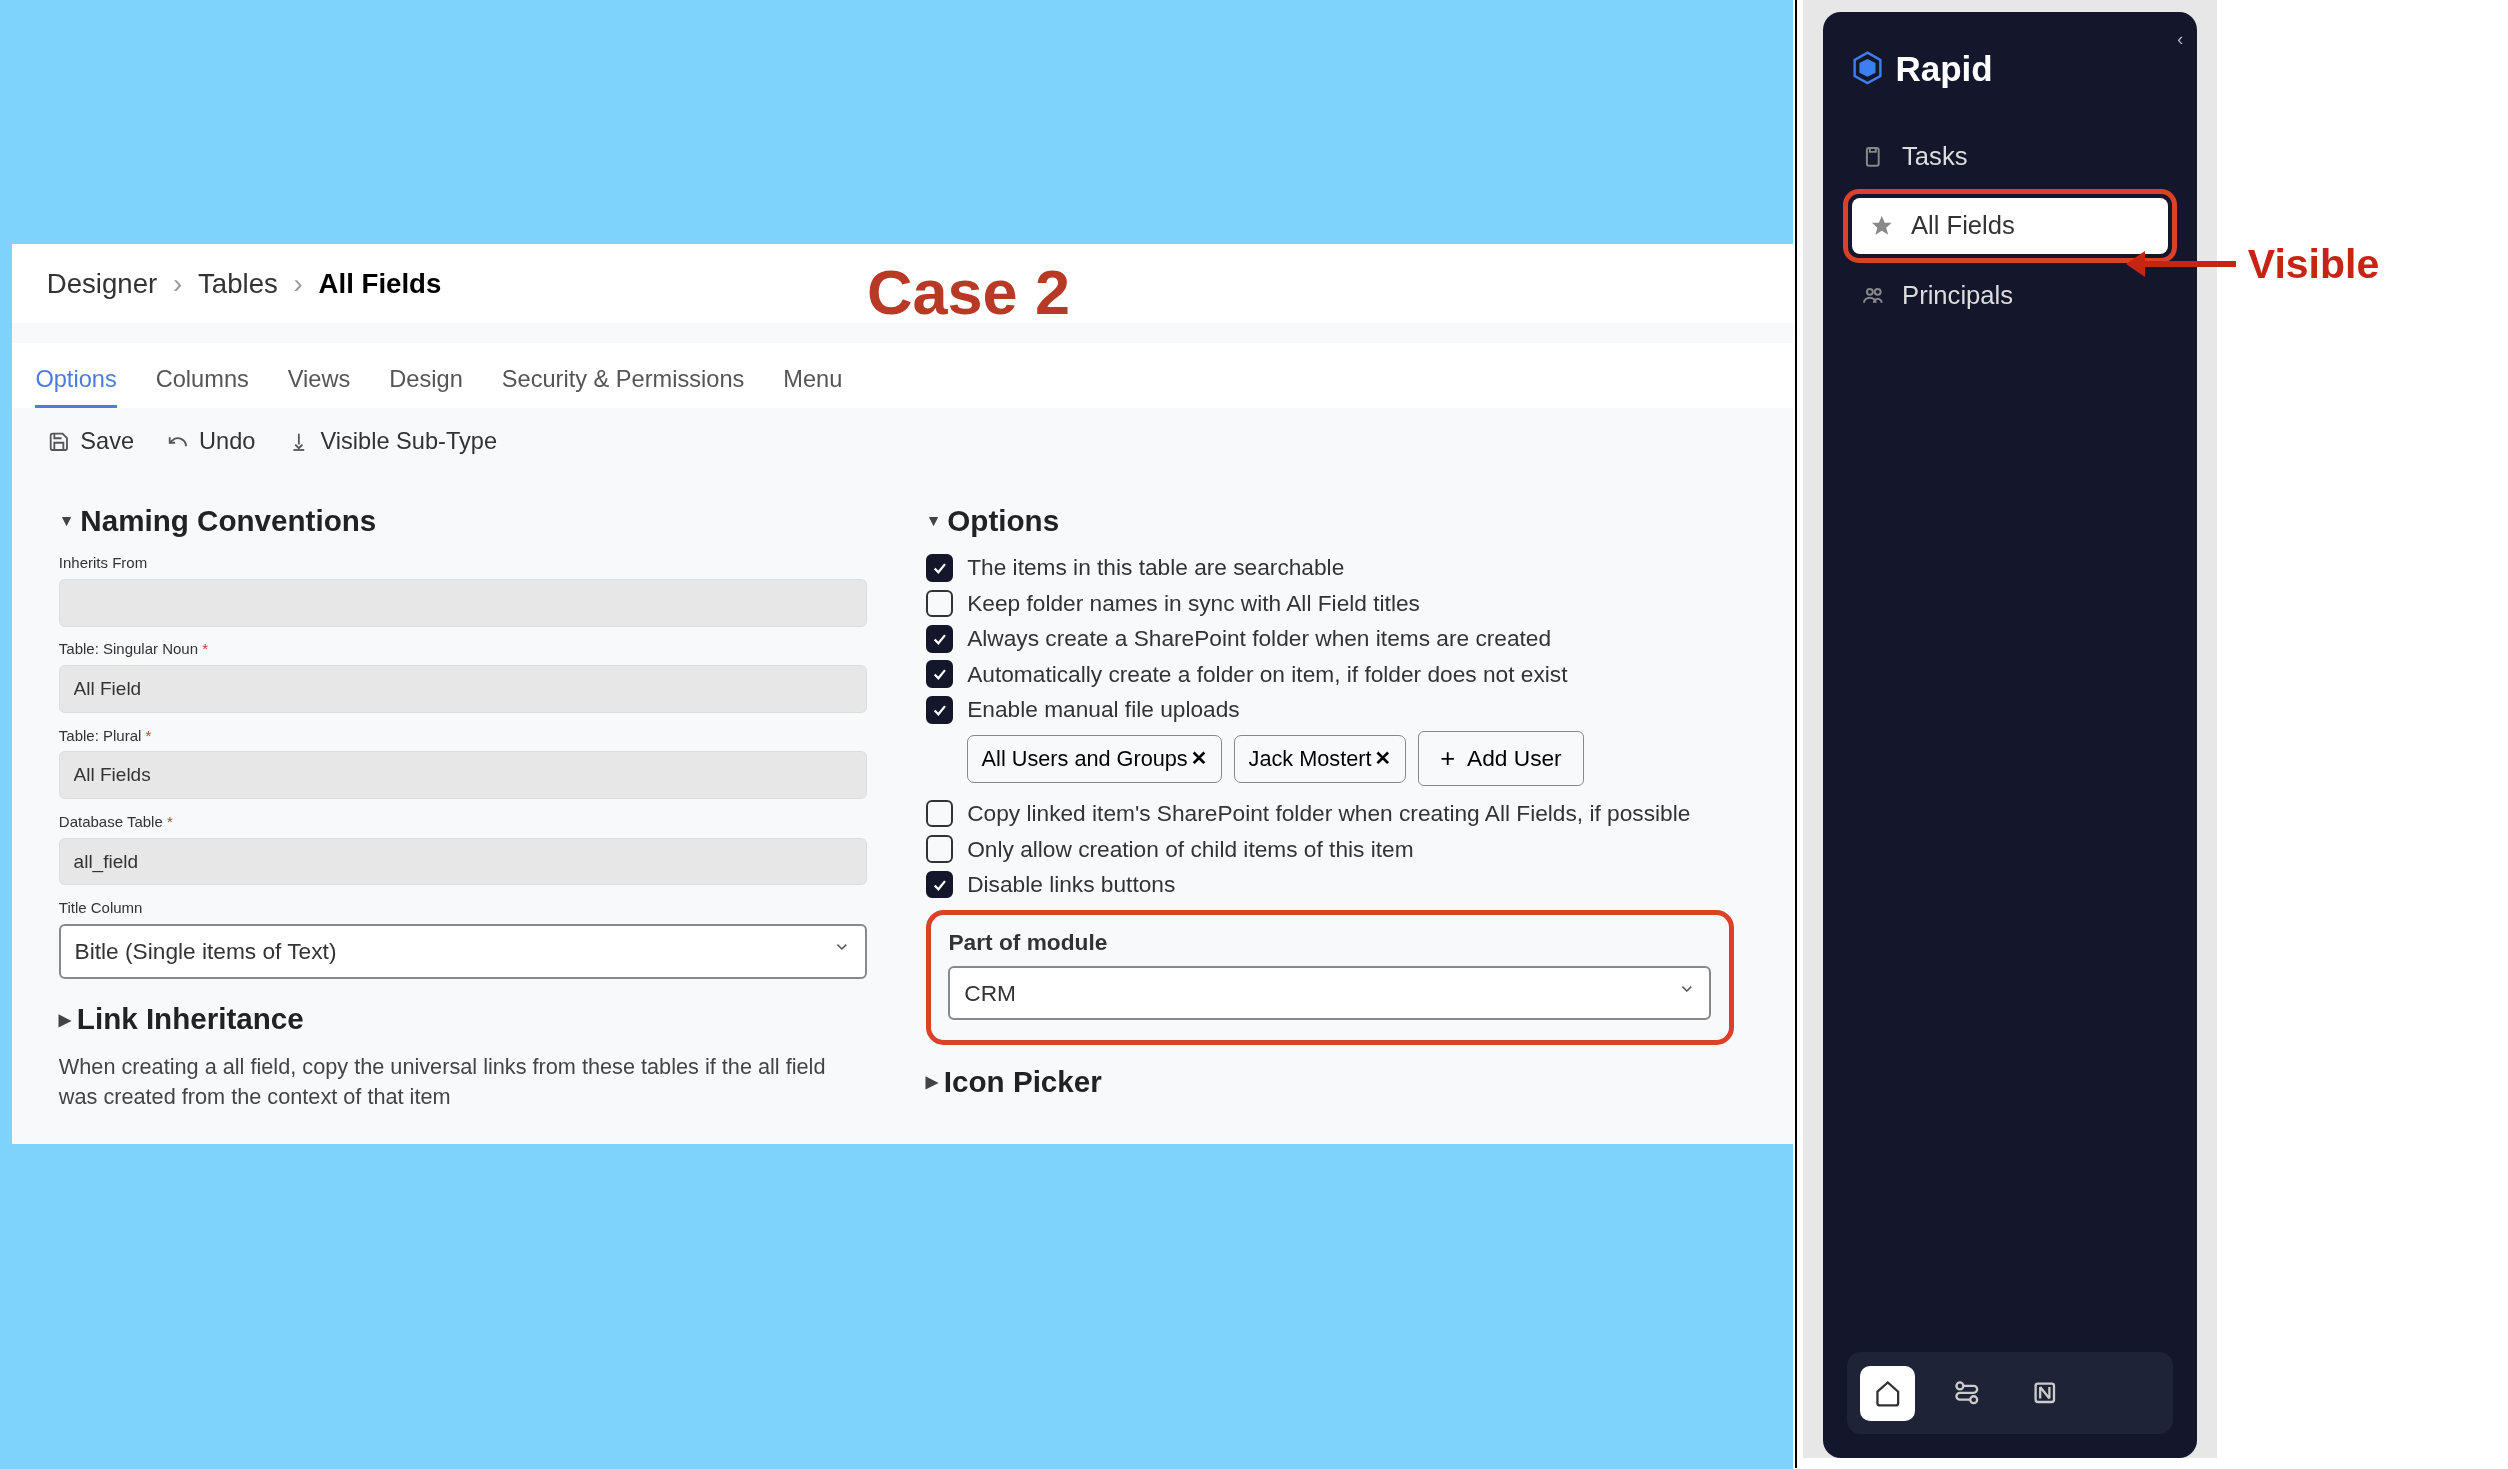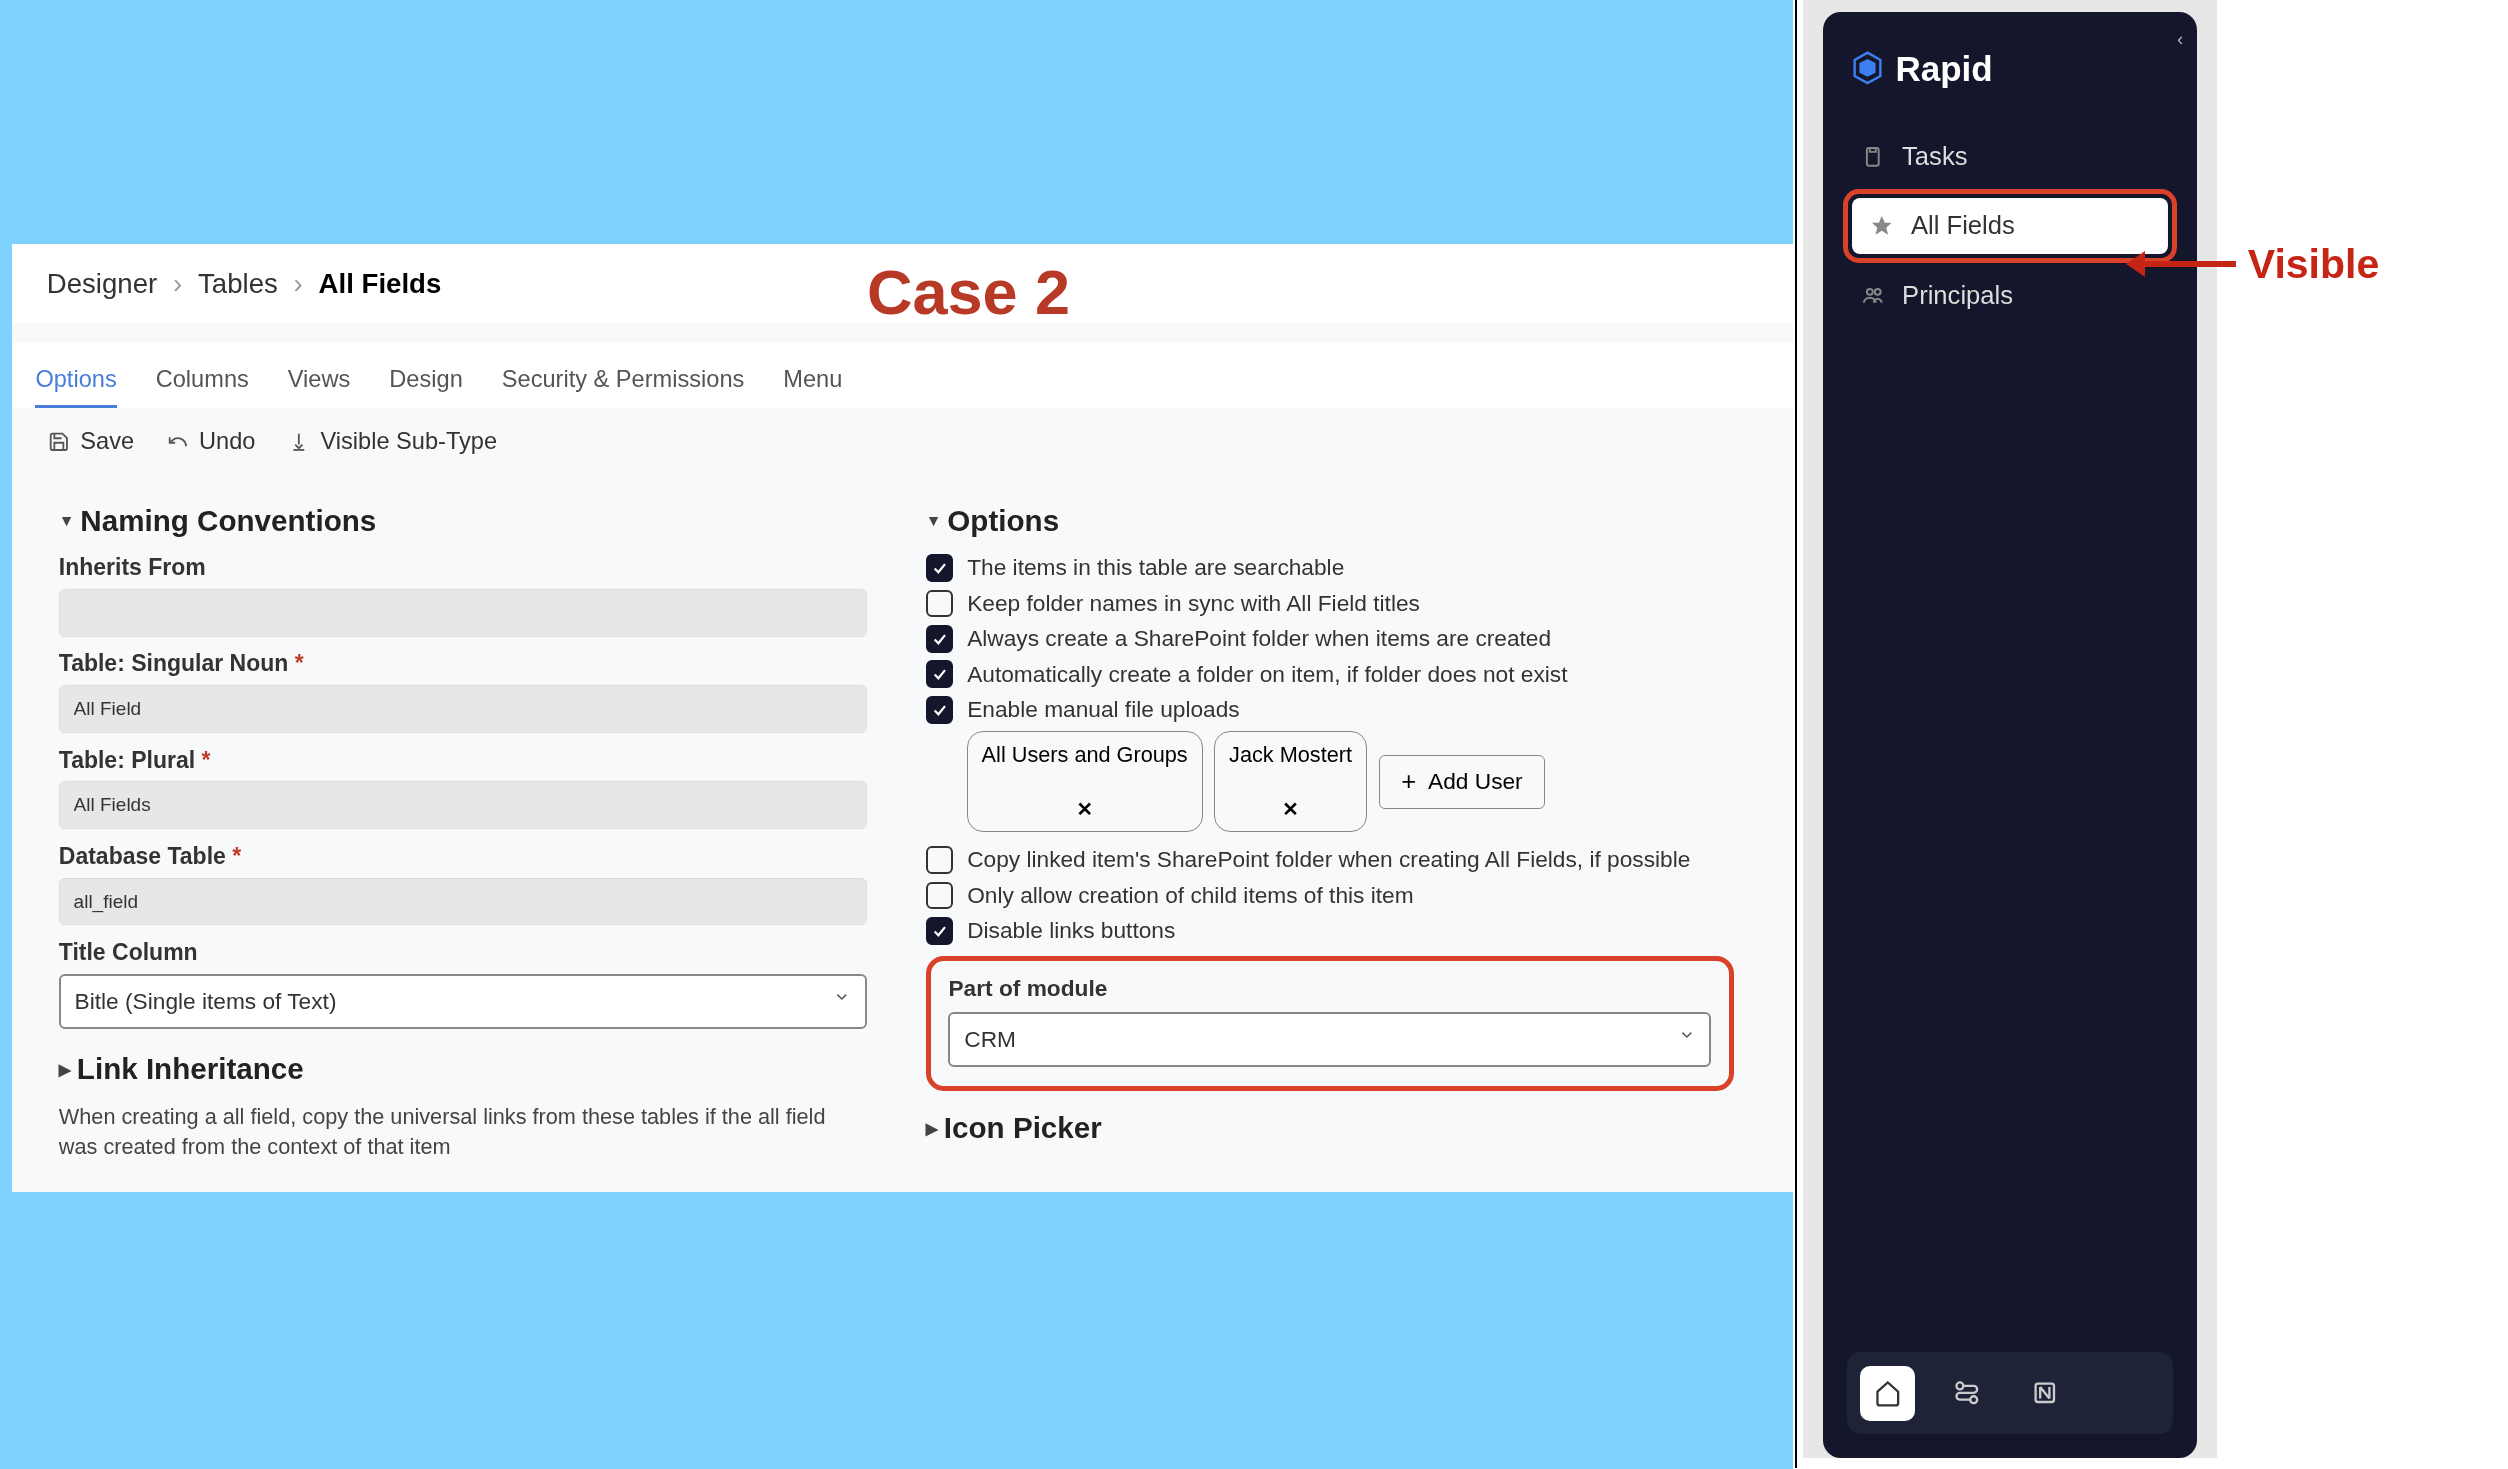--- a/index.html
+++ b/index.html
@@ -23,34 +23,34 @@
 .action-btn { display: flex; align-items: center; gap: 9.9px; cursor: pointer; }
 .action-icon { width: 23.6px; height: 23.6px; display: flex; align-items: center; justify-content: center; color: #555; }
 
 .form-columns { display: flex; gap: 59px; padding: 29.6px 47px; }
 .form-col { flex: 0 0 808px; }
 
 .section-header { display: flex; align-items: center; gap: 5.9px; font-size: 29.6px; font-weight: 700; color: #222; margin-bottom: 15.8px; cursor: pointer; }
 .section-caret { font-size: 15.8px; color: #444; }
 
 .field-group { margin-bottom: 13.8px; }
-.field-label { font-size: 23px; font-weight: 700; color: #333; margin-bottom: 7.9px; display: block; }
+.field-label { font-size: 15px; font-weight: 400; color: #333; margin-bottom: 7.9px; display: block; }
 .field-label .req { color: #c23a2a; }
 .text-input { width: 100%; background: #e7e7e7; border: 1px solid #ddd; border-radius: 5.9px; padding: 11.8px 13.8px; font-size: 19px; color: #333; }
 .select-input { width: 100%; background: #fff; border: 2px solid #888; border-radius: 5.9px; padding: 11.8px 13.8px; font-size: 22.7px; color: #333; display: flex; justify-content: space-between; cursor: pointer; }
 .chev-down { width: 17.7px; height: 17.7px; }
 
 .section-sub { font-size: 21.7px; color: #444; line-height: 1.4; max-width: 768px; }
 
 .check-row { display: flex; align-items: center; gap: 13.8px; margin-bottom: 7.9px; font-size: 22.7px; color: #333; }
 .checkbox { width: 27.6px; height: 27.6px; border-radius: 5.9px; border: 2px solid #333; display: flex; align-items: center; justify-content: center; cursor: pointer; flex-shrink: 0; }
 .checkbox.checked { background: #14172b; border-color: #14172b; color: #fff; }
 
 .chips-row { display: flex; gap: 11.8px; align-items: center; margin: 7.9px 0 13.8px 41px; }
-.chip { border: 1.5px solid #888; border-radius: 16px; padding: 9.9px 13.8px; display: flex; align-items: center; gap: 30px; font-size: 21.7px; cursor: pointer; flex-direction: column; }
+.chip { border: 1.5px solid #888; border-radius: 7px; padding: 9.9px 13.8px; display: flex; align-items: center; gap: 3px; font-size: 21.7px; cursor: pointer; }
 .chip-x { font-size: 19.7px; font-weight: 600; }
 .add-user-btn { border: 1.5px solid #888; border-radius: 5.9px; padding: 11.8px 21.7px; display: flex; align-items: center; gap: 11.8px; font-size: 22.7px; cursor: pointer; }
 
 .module-box { border: 5.9px solid #d94128; border-radius: 17.7px; padding: 13.8px 17.7px 19.7px 17.7px; margin-top: 11.8px; }
 .module-label { font-size: 22.7px; font-weight: 600; color: #333; margin-bottom: 9.9px; }
 
 
 .sidebar-wrap { position: absolute; left: 1803px; top: 0; width: 414px; height: 1458px; background: #e7e7e7; padding: 11.8px 7.9px 0 7.9px; }
 .sidebar { width: 374px; height: 100%; margin: 0 auto; background: #14172b; border-radius: 17.7px; position: relative; color: #fff; padding-top: 17.7px; display: flex; flex-direction: column; }
 .sidebar-collapse { position: absolute; right: 13.8px; top: 17.7px; color: #bbb; font-size: 17.7px; cursor: pointer; }

